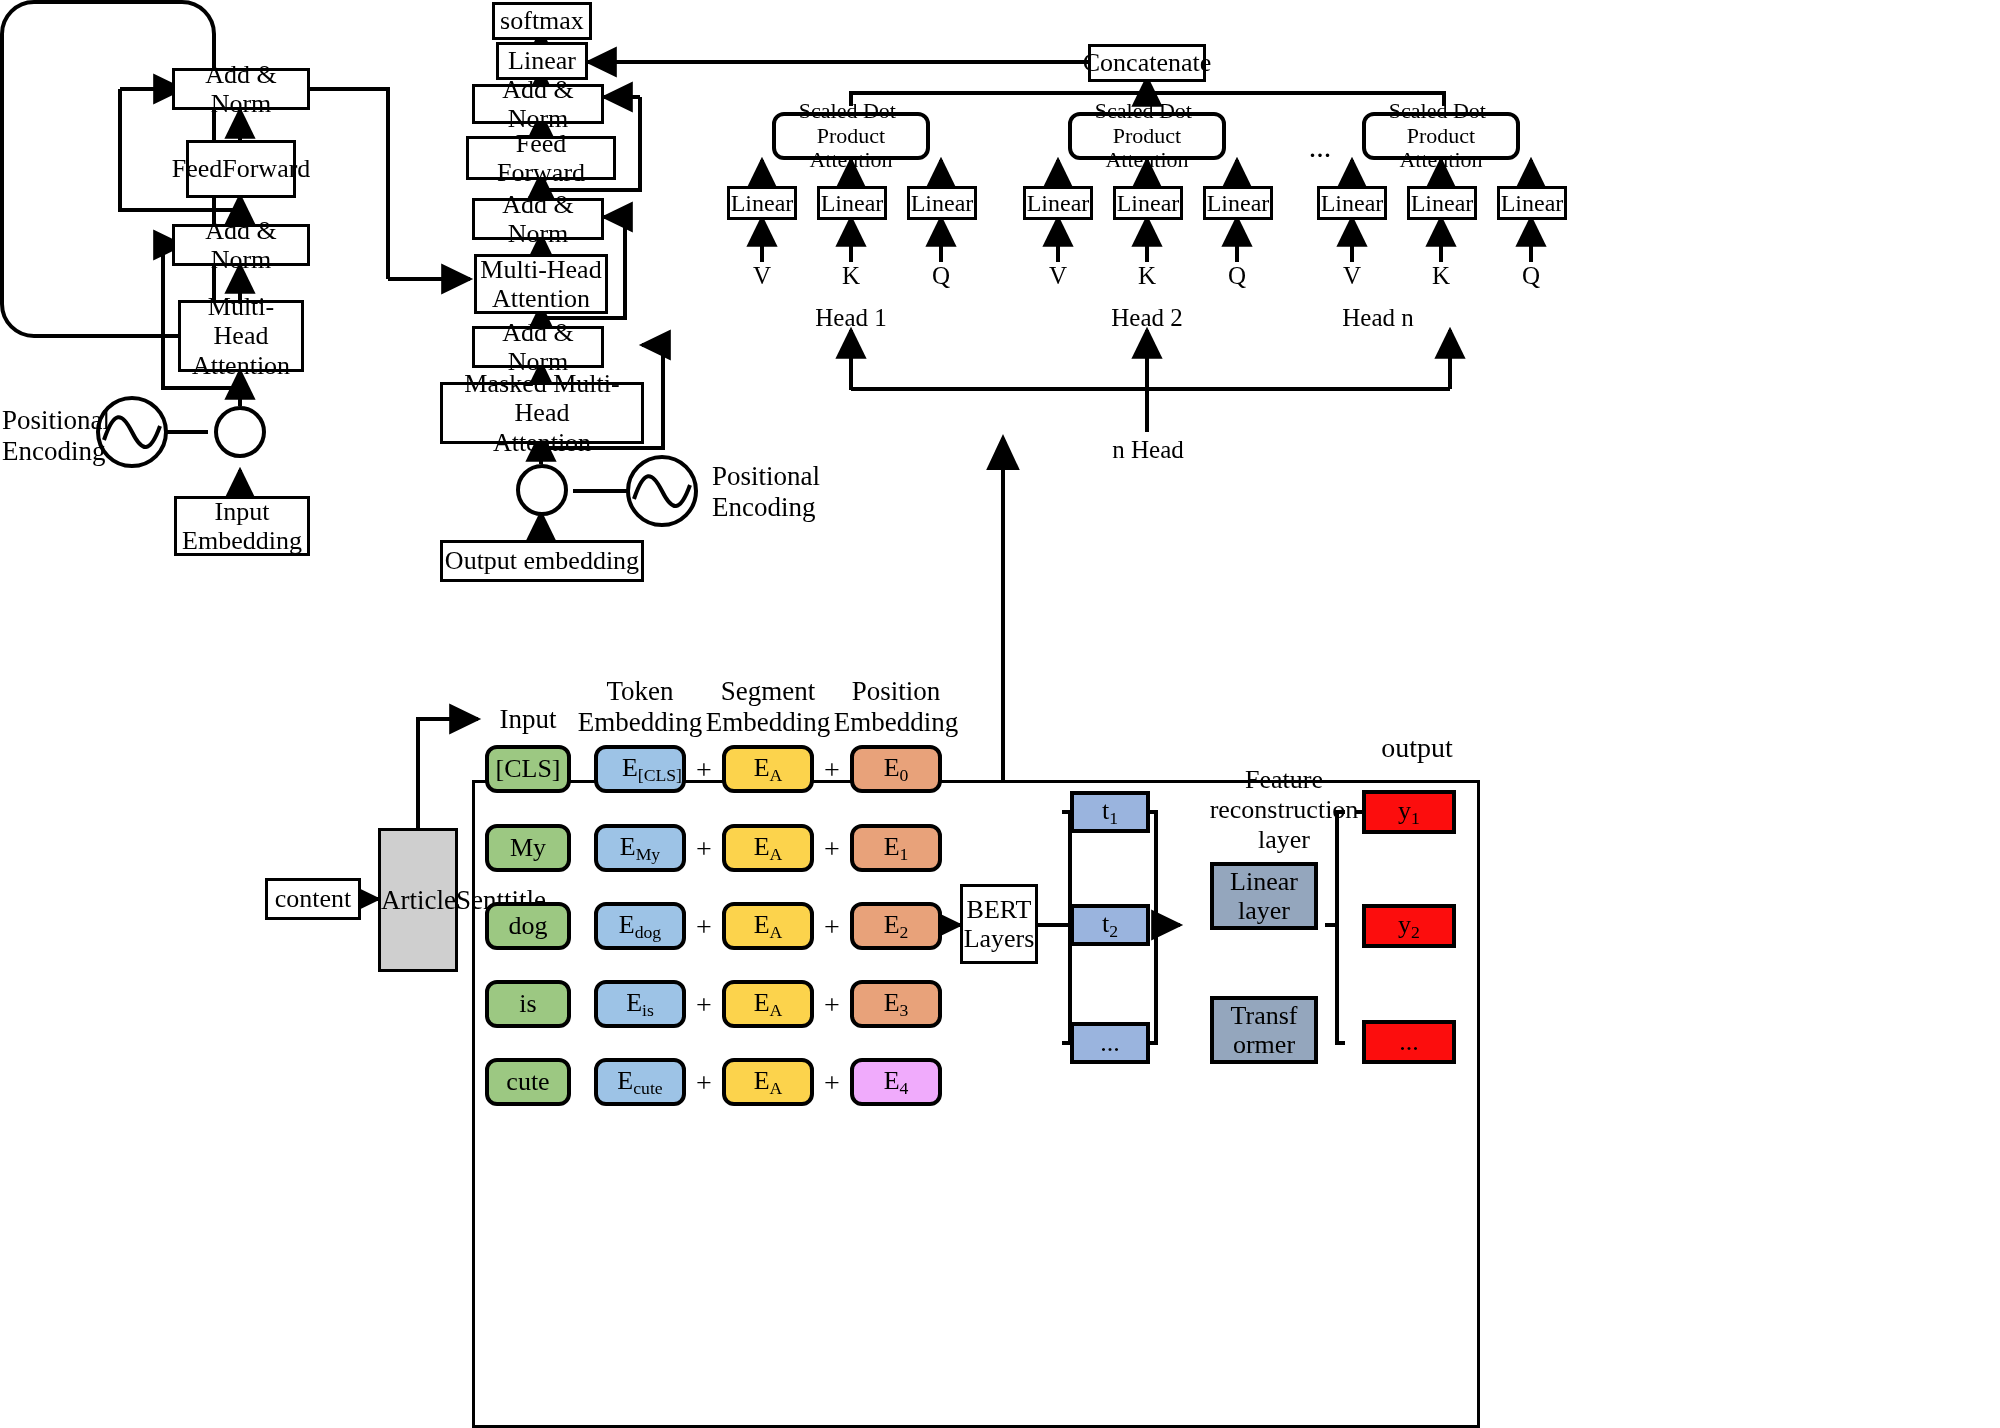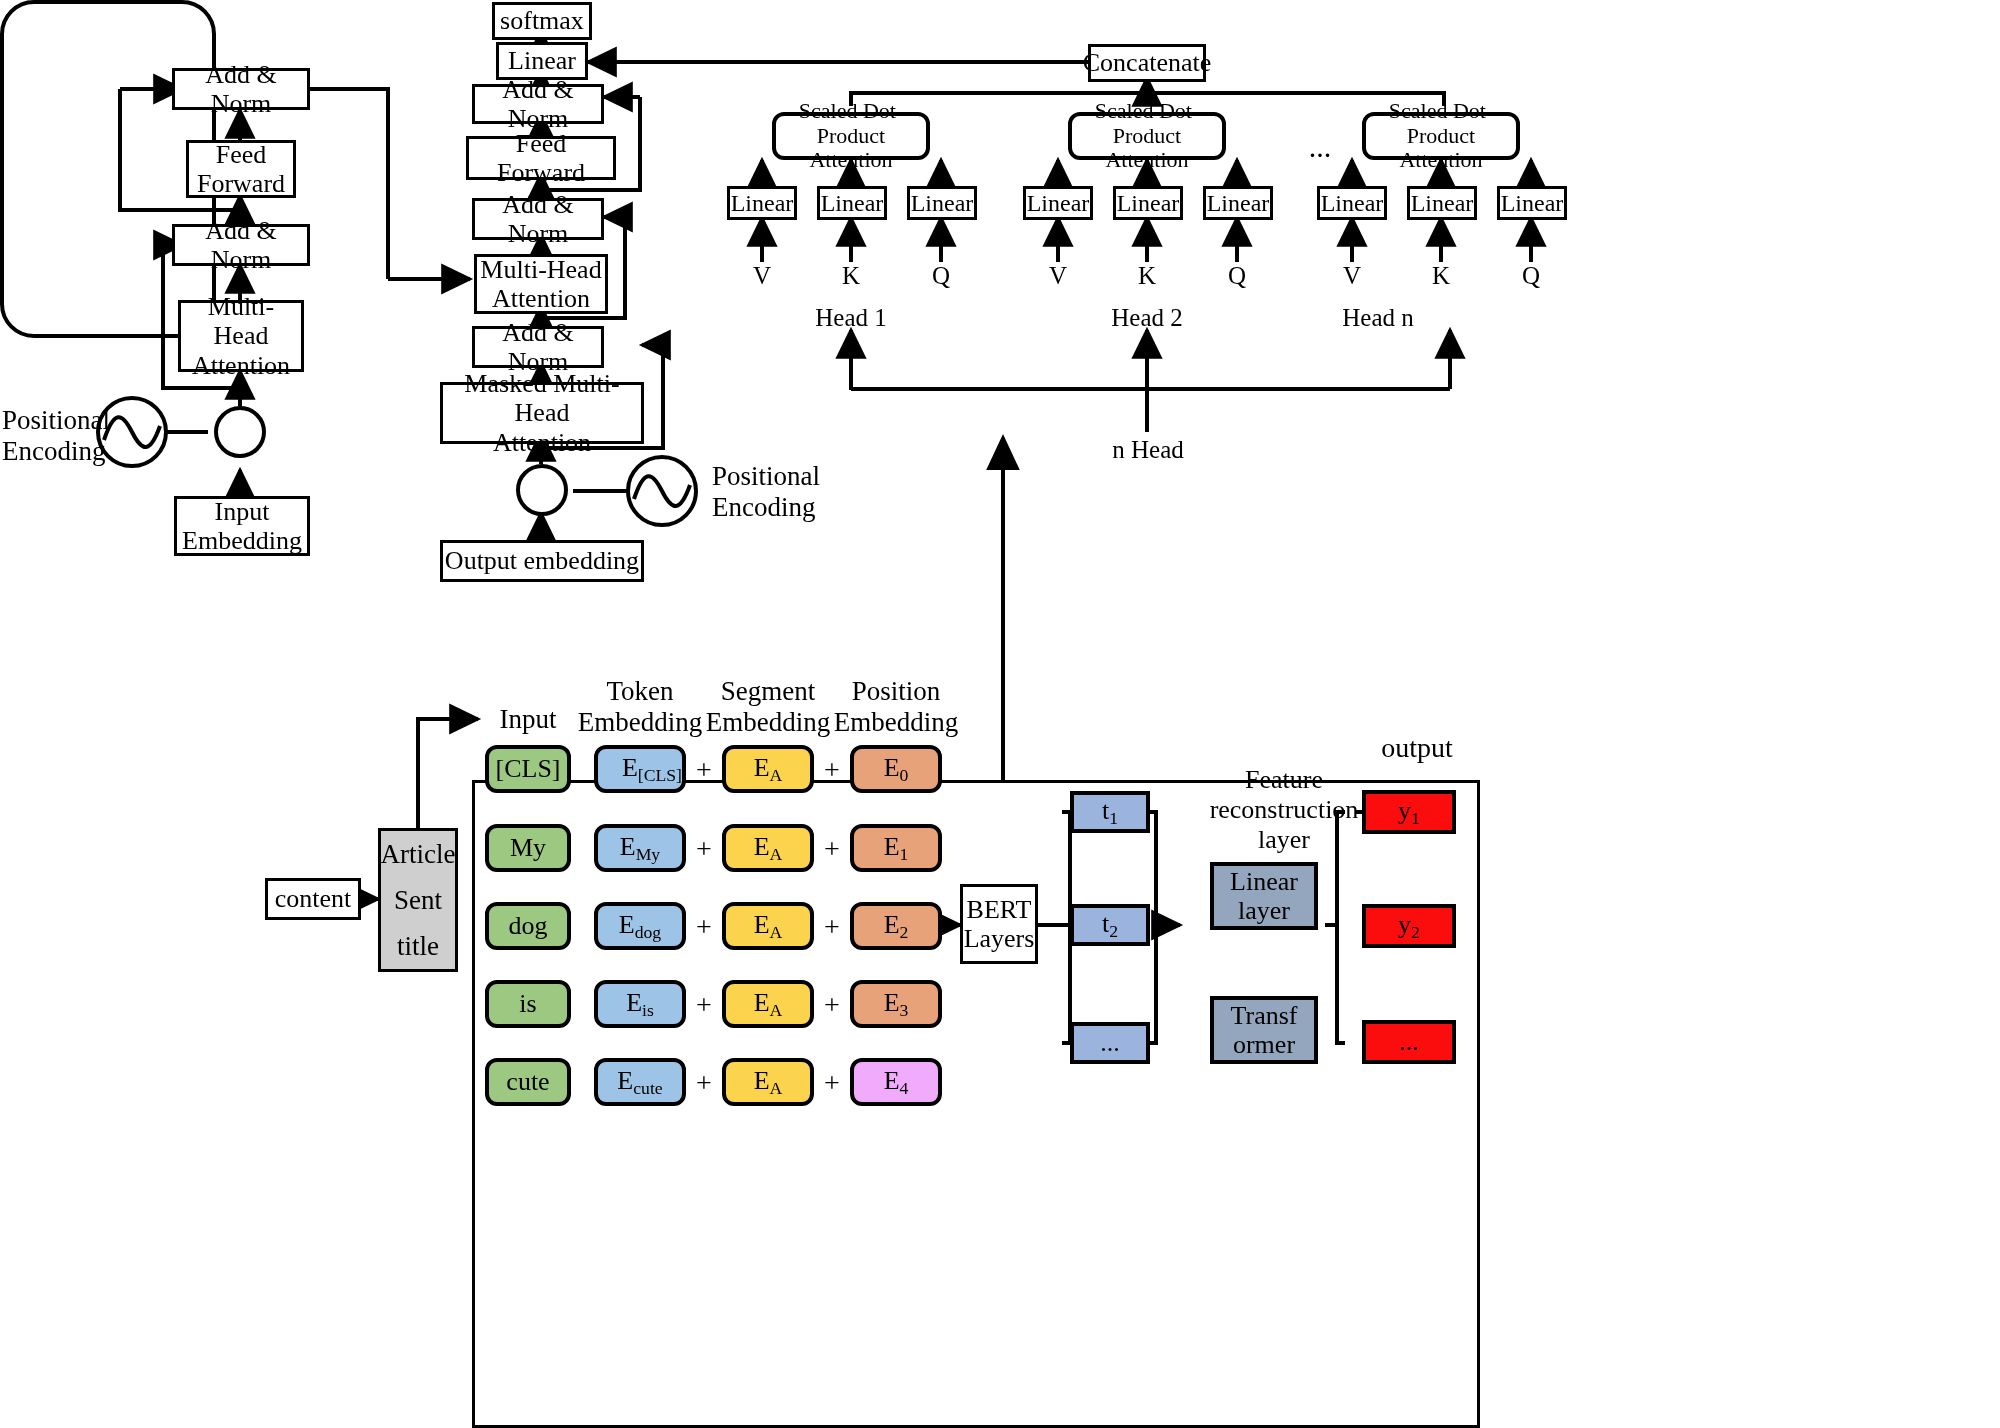--- a/index.html
+++ b/index.html
@@ -138,21 +138,21 @@
       <path d="M 1345 812 L 1337 812 L 1337 1043 L 1345 1043" fill="none"></path>
       <path d="M 1337 925 L 1325 925"></path>
       <path d="M 1362 812 L 1355 812"></path>
     </g>
   </svg>
 
   <div class="node f26" style="left:172px;top:68px;width:138px;height:42px;">
     <span>Add &amp; Norm</span>
   </div>
 
-  <div class="node f26" style="left:186px;top:140px;width:110px;height:58px;flex-direction:column;">
+  <div class="node f26" style="left:186px;top:140px;width:110px;height:58px;flex-direction:row;">
     <span>Feed</span>
     <span>Forward</span>
   </div>
 
   <div class="node f26" style="left:172px;top:224px;width:138px;height:42px;">
     <span>Add &amp; Norm</span>
   </div>
 
   <div class="node f26" style="left:178px;top:300px;width:126px;height:72px;flex-direction:column;">
     <span>Multi-Head</span>
@@ -318,21 +318,21 @@
     <span>n Head</span>
     </div>
 
   <div class="grp" style="left:472px;top:780px;width:1008px;height:648px;"></div>
 
 
   <div class="node f26" style="left:265px;top:878px;width:96px;height:42px;">
     <span>content</span>
   </div>
 
-  <div class="node f27" style="left:378px;top:828px;width:80px;height:144px;background:#cfcfcf;flex-direction:column;justify-content:space-around;">
+  <div class="node f27" style="left:378px;top:828px;width:80px;height:144px;background:#cfcfcf;flex-direction:row;justify-content:space-around;">
     <span>Article</span>
     <span>Sent</span>
     <span>title</span>
   </div>
 
   <div class="lbl f27" style="left:480px;top:704px;width:96px;height:32px;">
     <span>Input</span>
     </div>
   <div class="lbl f27" style="left:578px;top:676px;width:124px;height:62px;flex-direction:column;">
     <span>Token</span>

